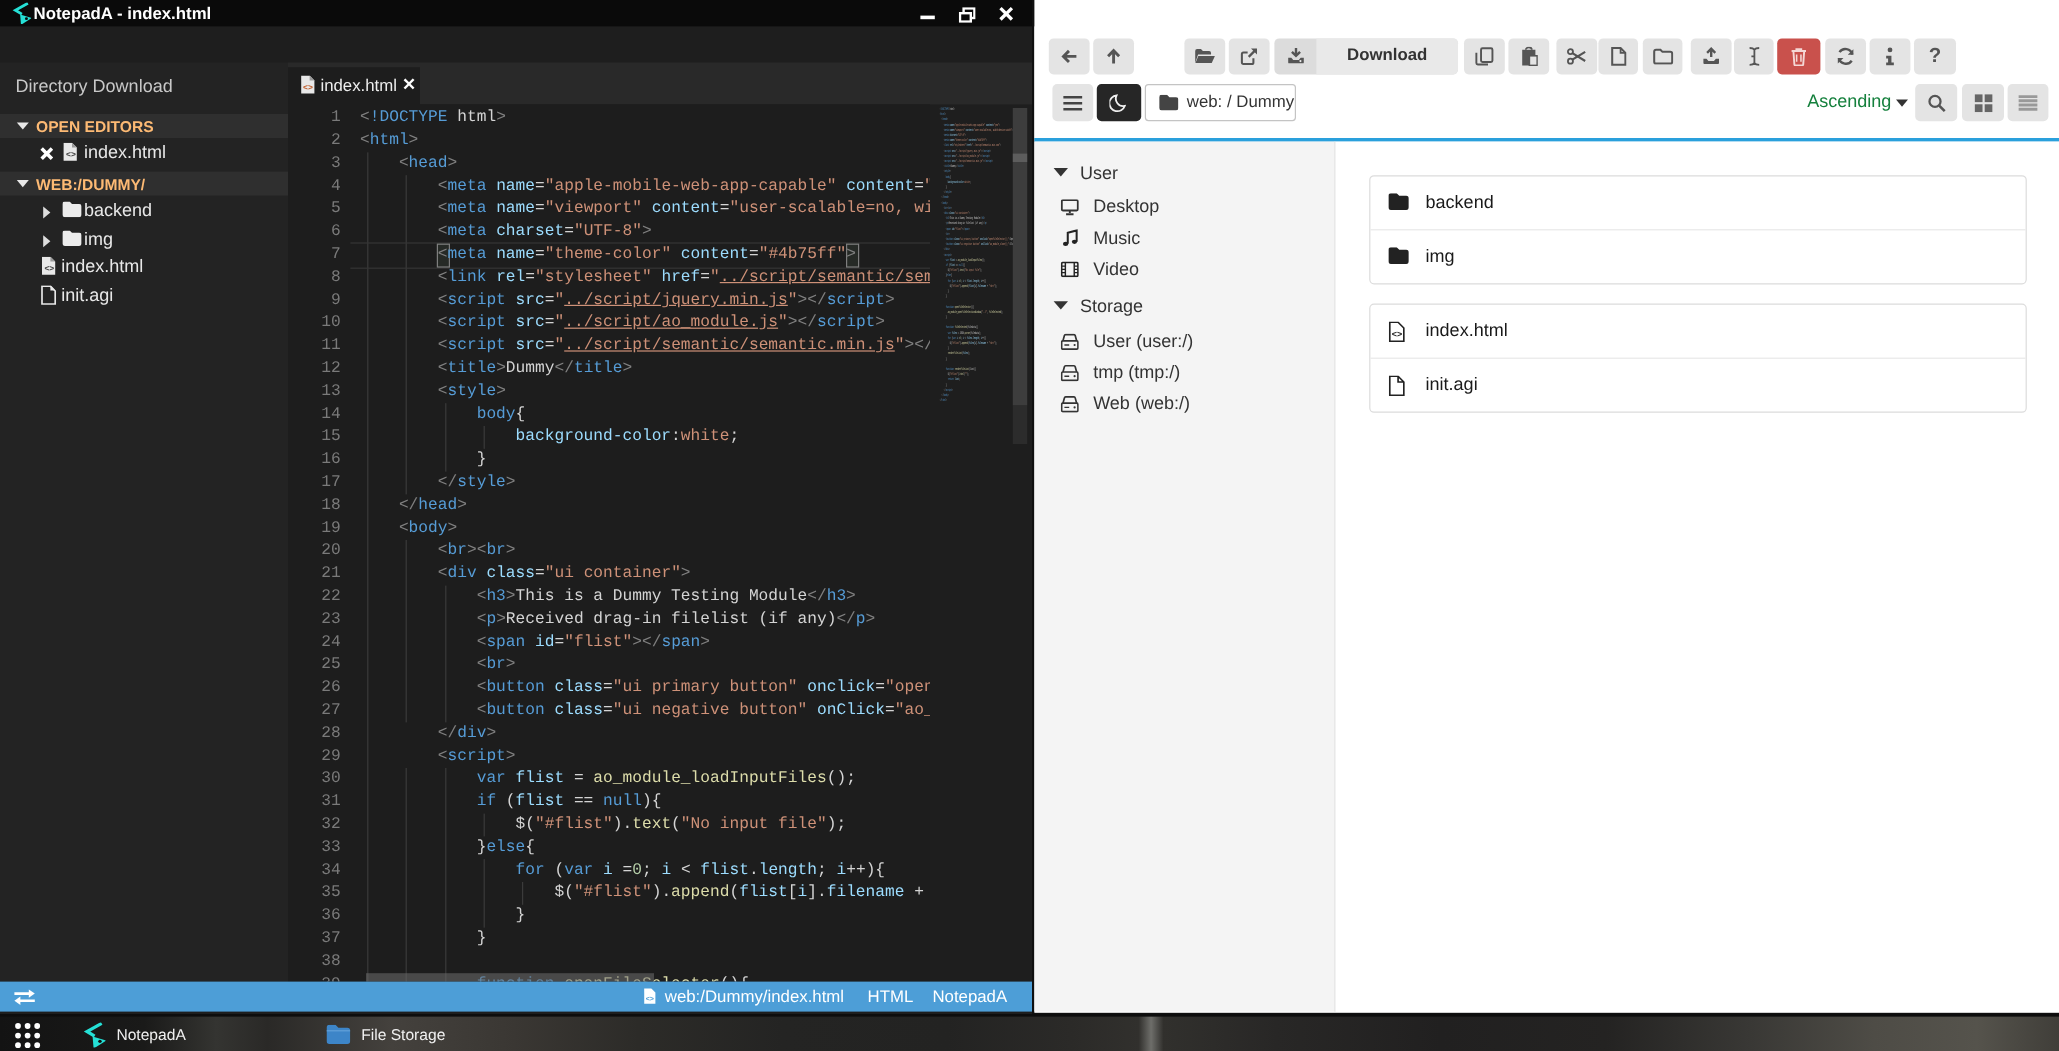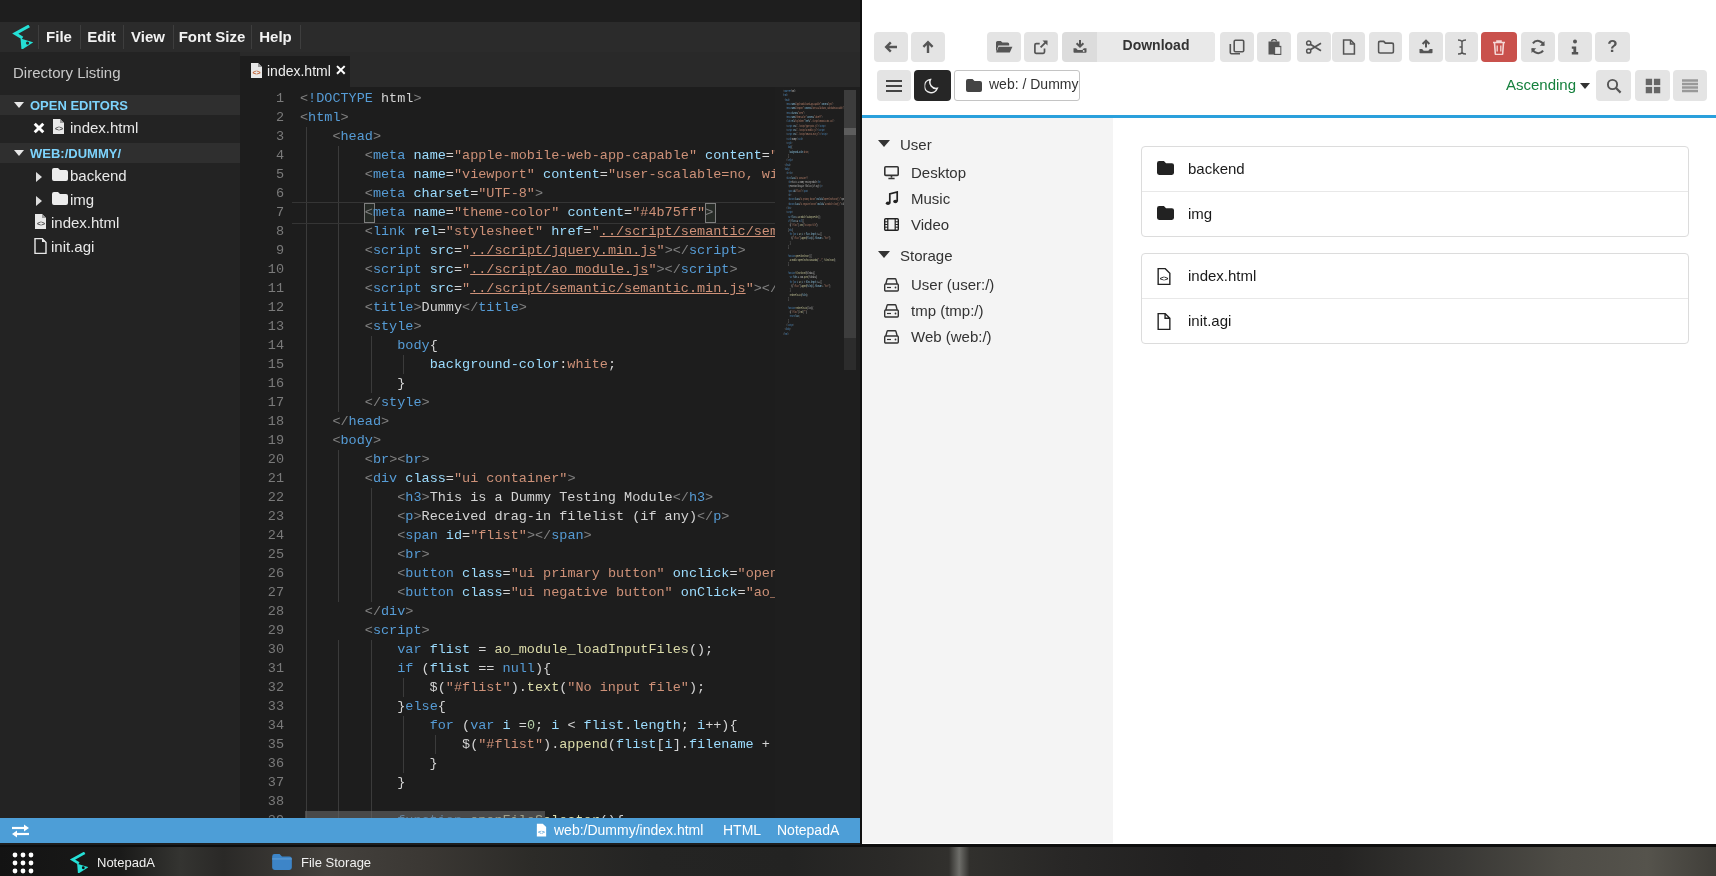--- a/index.html
+++ b/index.html
@@ -7,21 +7,21 @@
 .abs{position:absolute;}
 
 #np{position:absolute;left:0;top:0;width:860px;height:845px;background:#1e1e1e;}
 #np-title{position:absolute;left:0;top:0;width:860px;height:22px;background:#0a0a0a;color:#fff;}
 #np-title .ttl{position:absolute;left:28px;top:3px;font-size:14px;font-weight:700;}
 #np-menu{position:absolute;left:0;top:22px;width:860px;height:30px;background:#2b2b2b;}
 .msep{position:absolute;top:3px;width:1px;height:24px;background:#3e3e3e;}
 .mitem{position:absolute;top:0;height:30px;line-height:30px;color:#f2f2f2;font-size:15px;font-weight:700;text-align:center;}
 
 #np-side{position:absolute;left:0;top:52px;width:240px;height:766px;background:#232323;color:#ccc;}
-.shead{position:absolute;left:0;width:240px;height:20px;background:#2f2f2f;color:#7dd3fc;}
+.shead{position:absolute;left:0;width:240px;height:20px;background:#2f2f2f;color:#fdba74;}
 .shead .tri{position:absolute;left:14px;top:7px;width:0;height:0;border-left:5px solid transparent;border-right:5px solid transparent;border-top:6px solid #e8e8e8;}
 .shead .lbl{position:absolute;left:30px;top:3px;font-size:13px;font-weight:700;}
 .srow{position:absolute;left:0;width:240px;height:24px;color:#e8e8e8;font-size:15px;}
 .tri-r{position:absolute;width:0;height:0;border-top:5px solid transparent;border-bottom:5px solid transparent;border-left:6px solid #ddd;}
 
 #np-tabbar{position:absolute;left:240px;top:52px;width:620px;height:35px;background:#292929;}
 #np-tab{position:absolute;left:0;top:4px;width:110px;height:31px;background:#1d1d1d;color:#eee;}
 #np-tab .tname{position:absolute;left:27px;top:7px;font-size:14px;}
 #np-tab .tclose{position:absolute;left:95px;top:6px;font-size:14px;font-weight:700;color:#fff;}
 
@@ -47,57 +47,55 @@
 #np-status{position:absolute;left:0;top:818px;width:860px;height:25px;background:#4d9ed7;color:#fff;font-size:14px;}
 
 #fm{position:absolute;left:862px;top:0;width:854px;height:844px;background:#fff;}
 #fm-title{position:absolute;left:0;top:0;width:854px;height:22px;background:#0a0a0a;color:#fff;}
 #fm-title .ttl{position:absolute;left:28px;top:3px;font-size:14px;font-weight:700;}
 #fm-toolbar{position:absolute;left:0;top:22px;width:926px;height:93px;background:#fff;}
 .tbtn{position:absolute;top:10px;height:30px;background:#e4e4e4;border-radius:4px;}
 .tbtn2{position:absolute;top:48px;height:31px;background:#e4e4e4;border-radius:4px;}
 .icn{position:absolute;left:50%;top:50%;transform:translate(-50%,-50%);}
 #fm-blue{position:absolute;left:0;top:115px;width:854px;height:3px;background:#2aa0dc;}
-#fm-side{position:absolute;left:0;top:118px;width:250px;height:725px;background:#f4f4f4;border-right:1px solid #e0e0e0;color:#333;padding-left:20px;}
+#fm-side{position:absolute;left:0;top:118px;width:250px;height:725px;background:#f4f4f4;border-right:1px solid #e0e0e0;color:#333;}
 .fsh{position:absolute;font-size:15px;color:#333;}
 .fsi{position:absolute;font-size:15px;color:#333;}
 #fm-main{position:absolute;left:251px;top:118px;width:603px;height:725px;background:#fff;}
 .card{position:absolute;left:28px;width:546px;background:#fff;border:1px solid #dcdcdc;border-radius:4px;}
 .frow{position:relative;height:44px;font-size:15px;color:#1a1a1a;}
 .frow+.frow{border-top:1px solid #e8e8e8;}
 .frow .nm{position:absolute;left:46px;top:13px;}
 .frow svg{position:absolute;left:15px;top:14px;}
 
 #taskbar{position:absolute;left:0;top:845px;width:1716px;height:31px;background:linear-gradient(90deg,#131313 0%,#1a1a19 7%,#343431 10.5%,#2a2927 13%,#44413d 19%,#3a3733 25%,#2c2b28 31%,#242423 38%,#232322 46%,#2b2a28 52%,#31302d 55.3%,#6e6e6a 55.9%,#31302d 56.5%,#282726 62%,#212020 70%,#242322 78%,#393835 85%,#4e4c46 91%,#55534c 96%,#403e39 100%);border-top:2px solid #0d0d0d;}
 .tb-lbl{position:absolute;top:8px;color:#f0f0f0;font-size:13px;}
 </style>
 </head>
 <body>
 
 <div id="np">
-  <div id="np-menu">
-    <svg class="abs" style="left:10px;top:3px" width="23" height="24" viewBox="2.5 4 23 25">
+  <div id="np-title">
+    <svg class="abs" style="left:9px;top:2px" width="17" height="18" viewBox="2.5 4 23 25">
         <path d="M22 5 L7.5 13 L15 17.5" stroke="#25e0d6" stroke-width="3.2" fill="none"></path>
         <path d="M13 18 L26.5 22 L14 30 Z" fill="#25e0d6"></path>
-        <circle cx="20.3" cy="22.8" r="1.7" fill="#2b2b2b"></circle>
-      </svg>
-    <div class="msep" style="left:38px"></div>
-    <div class="mitem" style="left:38px;width:42px">File</div>
-    <div class="msep" style="left:80px"></div>
-    <div class="mitem" style="left:80px;width:43px">Edit</div>
-    <div class="msep" style="left:123px"></div>
-    <div class="mitem" style="left:123px;width:50px">View</div>
-    <div class="msep" style="left:173px"></div>
-    <div class="mitem" style="left:173px;width:78px">Font Size</div>
-    <div class="msep" style="left:251px"></div>
-    <div class="mitem" style="left:251px;width:49px">Help</div>
-    <div class="msep" style="left:300px"></div>
+        <circle cx="20.3" cy="22.8" r="1.7" fill="#0a0a0a"></circle>
+      </svg>
+    <div class="ttl">NotepadA - index.html</div>
+    <div class="abs" style="left:767px;top:13px;width:12px;height:3px;background:#fff"></div>
+    <svg class="abs" style="left:799px;top:6px" width="14" height="13">
+        <rect x="4" y="1" width="9" height="8" fill="none" stroke="#fff" stroke-width="2"></rect>
+        <rect x="1" y="5" width="9" height="7" fill="#0a0a0a" stroke="#fff" stroke-width="2"></rect>
+      </svg>
+    <svg class="abs" style="left:832px;top:5px" width="13" height="13" viewBox="0 0 15 15">
+        <path d="M2 2 L13 13 M13 2 L2 13" stroke="#fff" stroke-width="3.2"></path>
+      </svg>
   </div>
   <div id="np-side">
-    <div class="abs" style="left:13px;top:12px;font-size:15px;color:#c8c8c8">Directory Listing</div>
+    <div class="abs" style="left:13px;top:12px;font-size:15px;color:#c8c8c8">Directory Download</div>
     <div class="shead" style="top:43px">
         <div class="tri"></div>
         <div class="lbl">OPEN EDITORS</div>
       </div>
     <div class="srow" style="top:65px">
       <svg class="abs" style="left:33px;top:5px" width="12" height="12" viewBox="0 0 14 14">
           <path d="M2 2 L12 12 M12 2 L2 12" stroke="#fff" stroke-width="3.4"></path>
         </svg>
       <svg class="abs" style="left:52px;top:2px" width="13" height="16" viewBox="0 0 13 16">
           <path d="M1 0 h7 l4 4 v11 h-11 z" fill="#e8e8e8"></path>

